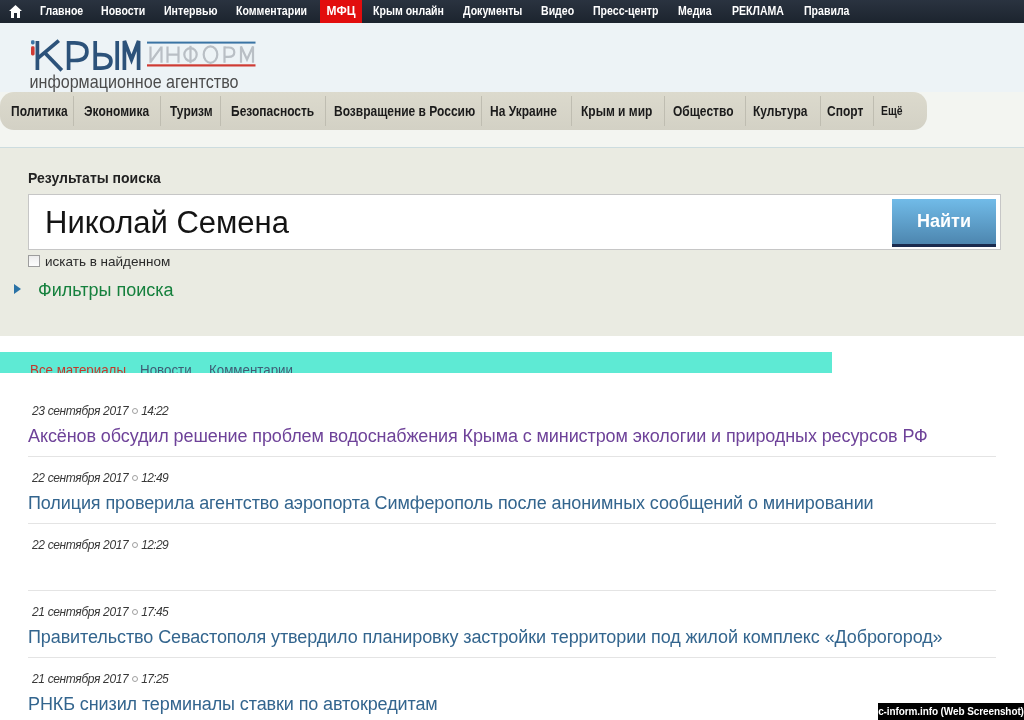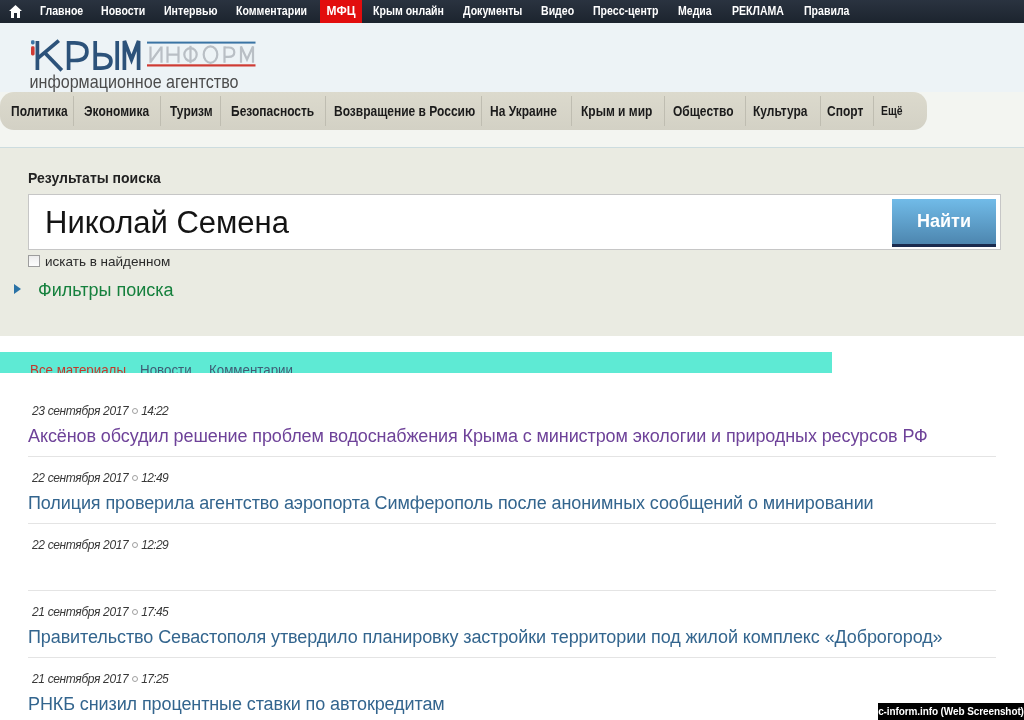--- a/index.html
+++ b/index.html
@@ -199,16 +199,16 @@
   <div class="hr" style="top:150px"></div>
 
   <div class="date" style="top:165px">22 сентября 2017<span class="ring"></span><span class="time">12:29</span></div>
   <div class="hr" style="top:217px"></div>
 
   <div class="date" style="top:232px">21 сентября 2017<span class="ring"></span><span class="time">17:45</span></div>
   <div class="title" style="top:254px">Правительство Севастополя утвердило планировку застройки территории под жилой комплекс «Доброгород»</div>
   <div class="hr" style="top:284px"></div>
 
   <div class="date" style="top:299px">21 сентября 2017<span class="ring"></span><span class="time">17:25</span></div>
-  <div class="title" style="top:321px">РНКБ снизил процентные ставки по автокредитам</div>
+  <div class="title" style="top:321px">РНКБ снизил терминалы ставки по автокредитам</div>
 </div>
 
 <div id="wm">c-inform.info (Web Screenshot)</div>
 
 </body></html>

